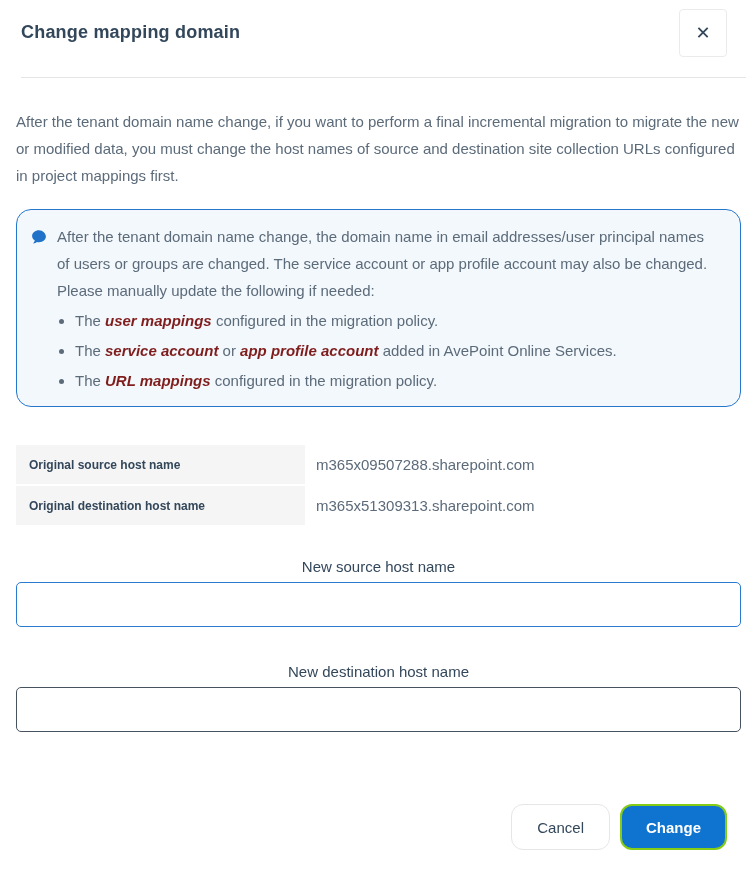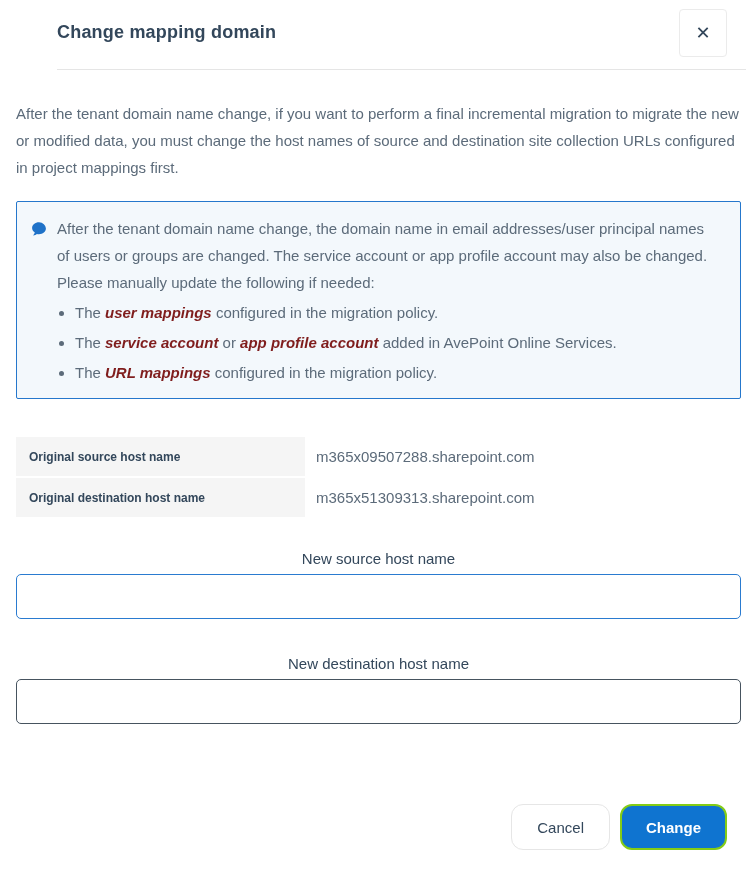--- a/index.html
+++ b/index.html
@@ -2,39 +2,39 @@
 <html><head>
 <meta charset="utf-8">
 <style>
   * { margin: 0; padding: 0; box-sizing: border-box; }
   html, body { width: 746px; height: 870px; background: #ffffff; overflow: hidden; }
   body { font-family: "Liberation Sans", "DejaVu Sans", sans-serif; }
 
   .dialog { position: relative; width: 746px; height: 870px; background: #fff; }
 
   
-  .dlg-header { position: relative; padding: 22px 21px 0 21px; height: 70px; margin-left: 36px; }
+  .dlg-header { position: relative; padding: 22px 21px 0 21px; height: 78px; }
   .dlg-title { font-size: 18px; font-weight: 700; color: #33475b; letter-spacing: .2px; }
   .close-btn {
     position: absolute; top: 9px; right: 19px; width: 48px; height: 48px;
     background: #fff; border: 1px solid #ebebeb; border-radius: 4px;
     display: flex; align-items: center; justify-content: center; cursor: pointer;
   }
   .close-btn .x { font-size: 18px; color: #33475b; font-weight: 600; line-height: 1; }
   .dlg-divider { position: absolute; left: 21px; right: 0; bottom: 0; height: 1px; background: #e5e5e5; }
 
   
   .dlg-body { padding: 0 5px 0 16px; }
 
   .intro {
     margin-top: 30px; font-size: 15px; line-height: 27px; color: #5c6b7a;
   }
 
   .notice-box {
-    margin-top: 20px; background: #f3f8fc; border: 1px solid #2577cc; border-radius: 2px;
+    margin-top: 20px; background: #f3f8fc; border: 1px solid #2577cc; border-radius: 15px;
     padding: 13px 20px 12px 14px; display: flex; gap: 10px;
   }
   .notice-icon { flex: 0 0 16px; margin-top: 6px; }
   .notice-icon svg { display: block; width: 16px; height: 16px; fill: #1f72c8; }
   .notice-content { font-size: 15px; line-height: 27px; color: #5c6b7a; }
   .notice-content strong { color: #7f1d1d; font-weight: 700; font-style: italic; }
   .notice-bullets { margin: 6px 0 2px 18px; }
   .notice-bullets li { margin-bottom: 8px; line-height: 22px; color: #5c6b7a; }
   .notice-bullets li:last-child { margin-bottom: 0; }
 

